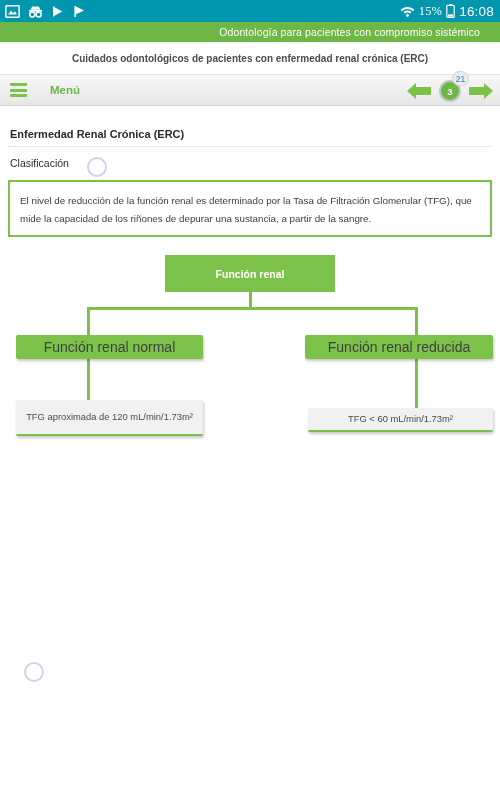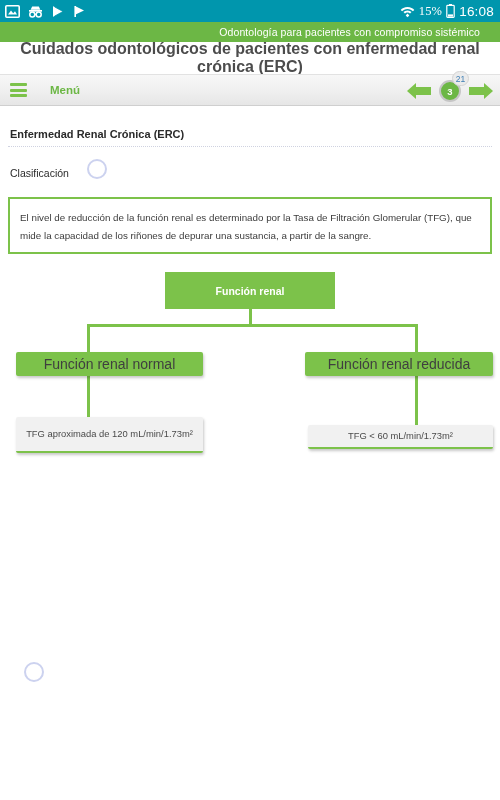--- a/index.html
+++ b/index.html
@@ -58,21 +58,21 @@
 
   
   .course-title-wrap {
     height: 32px;
     background: #ffffff;
     display: flex;
     align-items: center;
     justify-content: center;
   }
   .course-title {
-    font-size: 16px;
+    font-size: 10px;
     font-weight: bold;
     color: #4c4c4c;
     text-align: center;
   }
 
   
   .nav-bar {
     position: relative;
     height: 32px;
     background: linear-gradient(to bottom, #f7f7f7 0%, #efefef 55%, #e6e6e6 100%);
@@ -153,24 +153,24 @@
     padding: 8px 0 6px 2px;
   }
   .dotted-rule {
     border: 0;
     border-top: 1px dotted #cfd2e0;
     margin: 0 0 10px 0;
   }
 
   .subhead-row {
     display: flex;
-    align-items: flex-end;
+    align-items: flex-start;
     gap: 18px;
     padding-left: 2px;
-    margin-bottom: 18px;
+    margin-bottom: 1px;
     min-height: 22px;
   }
   .subhead-label { font-size: 10.5px; color: #2a2a2a; font-weight: normal; }
   .spinner-circle {
     width: 20px;
     height: 20px;
     border-radius: 50%;
     border: 2px solid #ccd2ef;
     background: transparent;
   }

